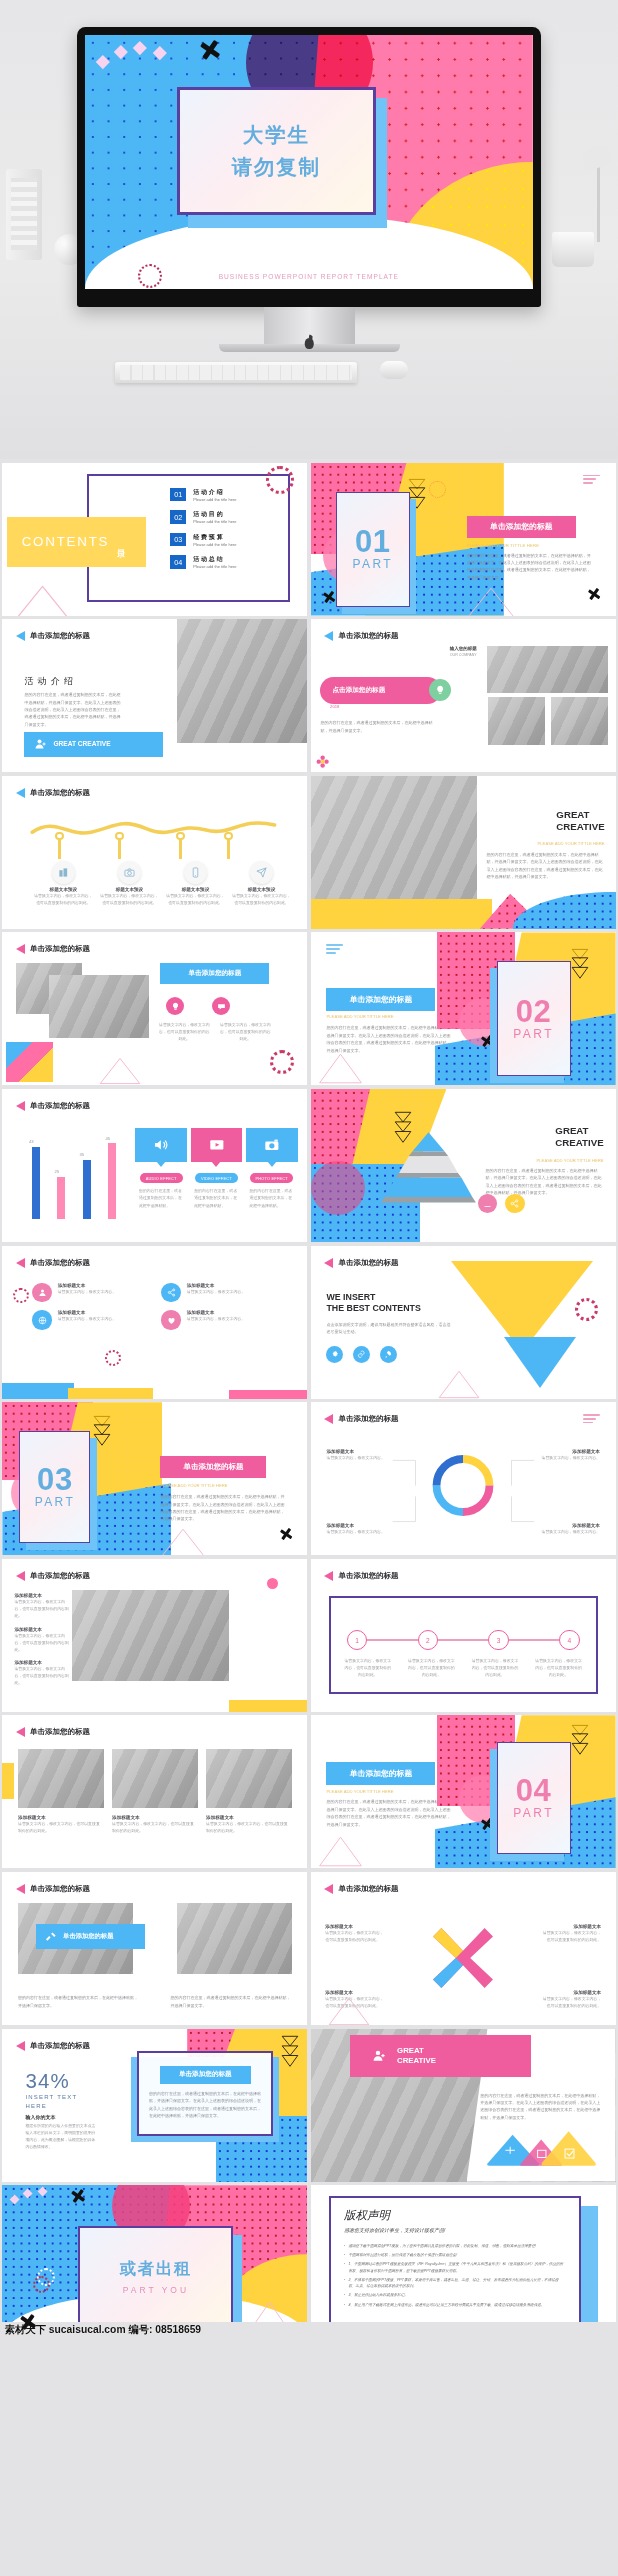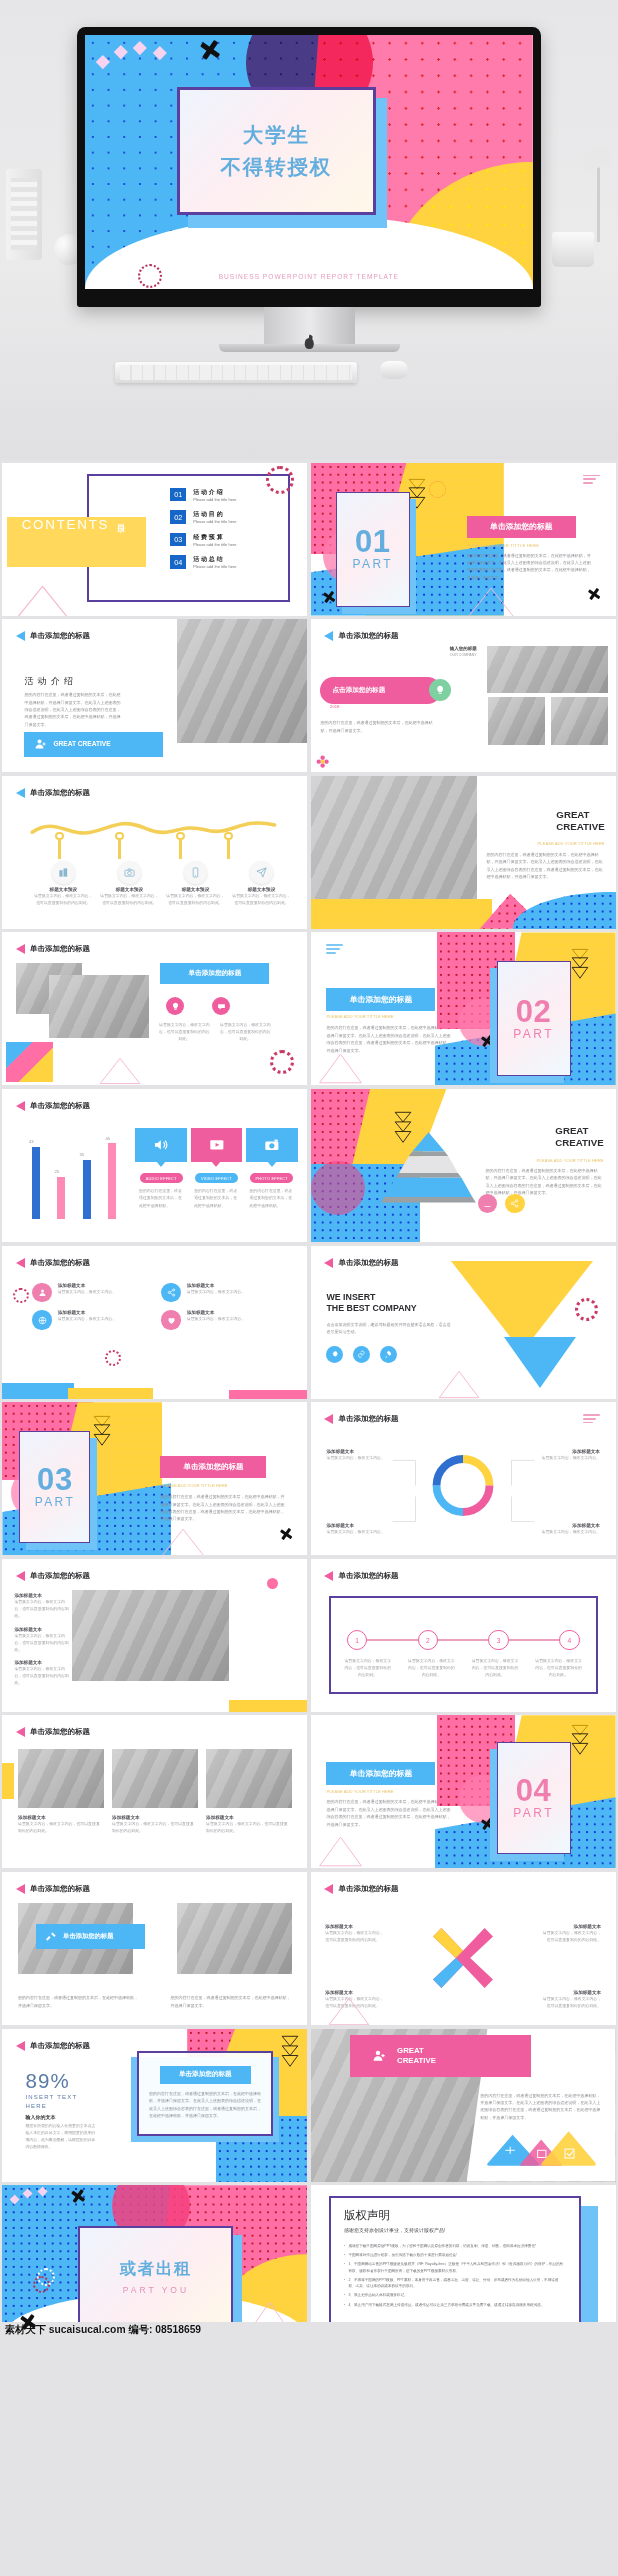--- a/index.html
+++ b/index.html
@@ -171,40 +171,40 @@
           <div class="cross" style="left:115px;top:4.8px;"></div>
           <div style="position:absolute;left:45px;bottom:7.2px;width:28px;height:28px;border-radius:50%;
               border:2.4px dotted #fff;"></div>
           <div style="position:absolute;left:53px;bottom:1.2px;width:24px;height:24px;border-radius:50%;
               border:2.4px dotted #b5305a;"></div>
 
           <div class="cov-card-shadow"></div>
           <div class="cov-card">
             <div class="cov-card-in">
               <div class="cov-t1">大学生</div>
-              <div class="cov-t2">不得转授权</div>
+              <div class="cov-t2">请勿复制</div>
             </div>
           </div>
           <div class="cov-sub">BUSINESS POWERPOINT REPORT TEMPLATE</div>
         </div>
         <div class="apple-logo"></div>
       </div>
       <div class="neck"></div>
       <div class="base"></div>
     </div>
     <div class="keyboard"></div>
     <div class="mouse"></div>
   </div>
 
   <div class="grid">
 
     <div class="slide">
       <div style="position:absolute;left:85px;top:11px;right:17px;bottom:13.3px;border:2.4px solid #5a3f9e;"></div>
       <div style="position:absolute;left:92px;top:18px;right:9.7px;bottom:6px;background:#85cdf6;z-index:-1;"></div>
-      <div style="position:absolute;left:4.8px;top:54px;width:139px;height:50px;background:#ffd85c;display:flex;gap:6px;padding-left:14.5px;z-index:3;">
+      <div style="position:absolute;left:4.8px;top:54px;width:139px;height:50px;background:#ffd85c;display:flex;align-items:center;gap:6px;padding-left:14.5px;z-index:3;">
         <span style="font-size:13.3px;color:#fff;letter-spacing:1.8px;">CONTENTS</span>
         <span style="font-size:9px;color:#fff;writing-mode:vertical-rl;line-height:1.1;">目录</span>
       </div>
       <div style="position:absolute;left:168px;top:25px;display:flex;flex-direction:column;gap:8.5px;z-index:4;">
         <div style="display:flex;align-items:center;gap:7.2px;">
           <div style="width:15.7px;height:13.3px;background:#1667c7;color:#fff;font-size:7.2px;display:flex;align-items:center;justify-content:center;">01</div>
           <div>
               <div style="font-size:6px;font-weight:bold;letter-spacing:1.8px;color:#222;">活动介绍</div>
           <div style="font-size:4px;color:#777;">Please add the title here</div>
             </div>
@@ -614,21 +614,21 @@
       <div class="memphis mm-pink" style="right:0;bottom:0;width:78px;height:8.5px;"></div>
     </div>
 
     <div class="slide">
       <div class="tl">
         <span class="tri-left pink"></span>
         <span class="tl-txt">单击添加您的标题</span>
       </div>
       <div style="position:absolute;left:15.7px;top:46px;font-size:8.8px;font-weight:bold;color:#2b2b30;line-height:1.3;">
         <div>WE INSERT</div>
-        <div>THE BEST COMPANY</div>
+        <div>THE BEST CONTENTS</div>
       </div>
       <div class="body-lines" style="position:absolute;left:15.7px;top:75px;width:127px;">点击添加说明文字说明，建议与标题相关并符合整体语言风格，语言描述尽量简洁生动。</div>
       <div style="position:absolute;left:15.7px;top:100px;display:flex;gap:9.7px;">
         <div class="circ-ico" style="width:17px;height:17px;background:#4db7f5;">
             <svg width="8.5" height="8.5" viewBox="0 0 24 24" fill="#fff">
               <circle cx="12" cy="12" r="3.4" fill="#4db7f5"></circle>
               <path d="M12 2l1.6 3.2 3.5-.6-.6 3.5L19.7 10l-2.6 2.4.9 3.4-3.5.2L12 19l-2.5-3-3.5-.2.9-3.4L4.3 10l3.2-1.9-.6-3.5 3.5.6z"></path>
             </svg>
           </div>
         <div class="circ-ico" style="width:17px;height:17px;background:#4db7f5;">
@@ -865,21 +865,21 @@
       <svg style="position:absolute;left:17px;bottom:-1.2px;" width="42" height="29" viewBox="0 0 70 48">
           <polygon points="35,2 68,46 2,46" fill="none" stroke="#f4b8cf" stroke-width="1.6"></polygon>
         </svg>
     </div>
 
     <div class="slide">
       <div class="tl">
         <span class="tri-left pink"></span>
         <span class="tl-txt">单击添加您的标题</span>
       </div>
-      <div style="position:absolute;left:23px;top:40px;font-size:20.5px;color:#5a7ba6;letter-spacing:1.2px;">89%</div>
+      <div style="position:absolute;left:23px;top:40px;font-size:20.5px;color:#5a7ba6;letter-spacing:1.2px;">34%</div>
       <div style="position:absolute;left:23px;top:64px;width:72px;font-size:6px;color:#5a7ba6;letter-spacing:1.2px;line-height:1.5;">INSERT TEXT HERE</div>
       <div style="position:absolute;left:23px;top:85px;font-size:5px;font-weight:bold;color:#333;">输入你的文本</div>
       <div class="small-cap" style="position:absolute;left:23px;top:93px;width:72px;">根据你所需的内容输入你想要的文本点击输入本栏的具体文字，简明扼要的说明分项内容，此为概念图解，请根据您的具体内容酌情修改。</div>
       <div class="memphis mm-pink dots-red" style="right:54px;top:0;width:66px;height:66px;clip-path:polygon(0 0,100% 0,60% 100%,0 60%);"></div>
       <div class="memphis mm-yellow dots-yellow" style="right:0;top:0;width:103px;height:109px;clip-path:polygon(30% 0,100% 0,100% 100%,0 75%);"></div>
       <div class="memphis mm-blue dots-blue" style="right:0;bottom:0;width:91px;height:66px;"></div>
       <svg style="position:absolute;right:8.5px;top:6px;" width="18" height="35" viewBox="0 0 30 58">
         <polygon points="2,2 28,2 15,18" fill="none" stroke="#111" stroke-width="1.4"></polygon>
         <polygon points="2,18 28,18 15,34" fill="none" stroke="#111" stroke-width="1.4"></polygon>
         <polygon points="2,34 28,34 15,52" fill="none" stroke="#111" stroke-width="1.4"></polygon>
@@ -942,21 +942,21 @@
       </div>
       <div style="position:absolute;left:0;right:0;bottom:8.5px;text-align:center;font-size:4.5px;letter-spacing:0.8px;color:#e39bbd;z-index:4;">BUSINESS POWERPOINT REPORT TEMPLATE</div>
       <svg style="position:absolute;right:12px;bottom:0;" width="51" height="37" viewBox="0 0 84 62">
           <polygon points="42,2 82,60 2,60" fill="none" stroke="#f4b8cf" stroke-width="1.6"></polygon>
         </svg>
     </div>
 
     <div class="slide">
       <div class="legal-shadow"></div>
       <div class="legal-box">
-        <div style="padding:9.7px 13.3px 0 13.3px;">
+        <div style="padding:9.7px 13.3px 0 13.3px;font-style:italic;">
           <div class="legal-h">版权声明</div>
           <div class="legal-s">感谢您支持原创设计事业，支持设计版权产品!</div>
           <div style="margin-top:9.7px;">
             <div class="legal-li">
                 <span class="bl">▪</span>
                 <span>感谢您下载千图网原创PPT模板，为了您和千图网以及原创作者的利益，请勿复制、传播、销售，否则将承担法律责任!</span>
               </div>
             <div class="legal-li">
                 <span class="bl">▪</span>
                 <span>千图网将对作品进行维权，按照传播下载次数的十倍进行索取赔偿金!</span>

